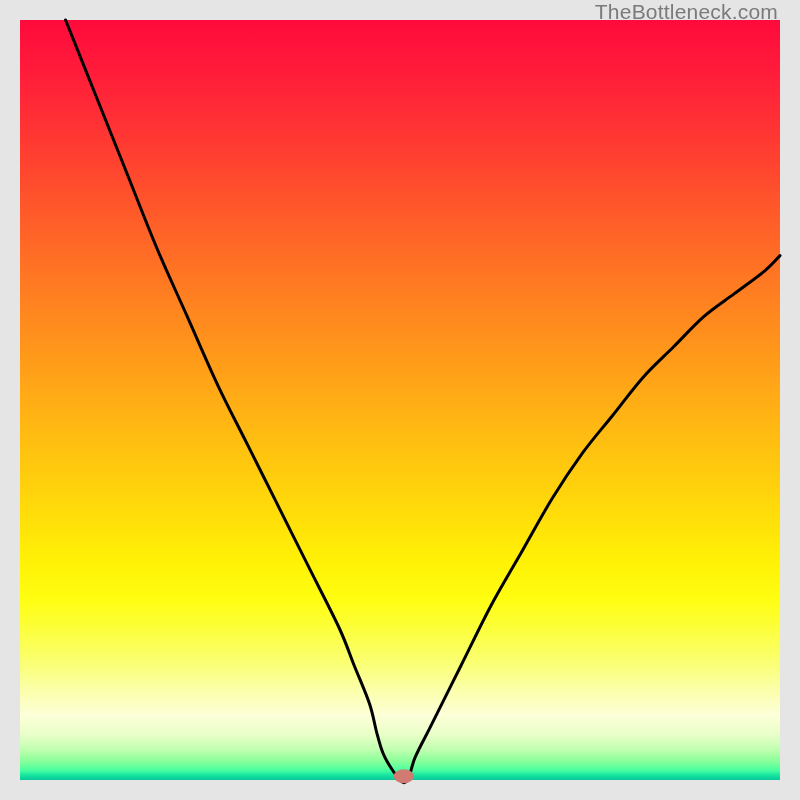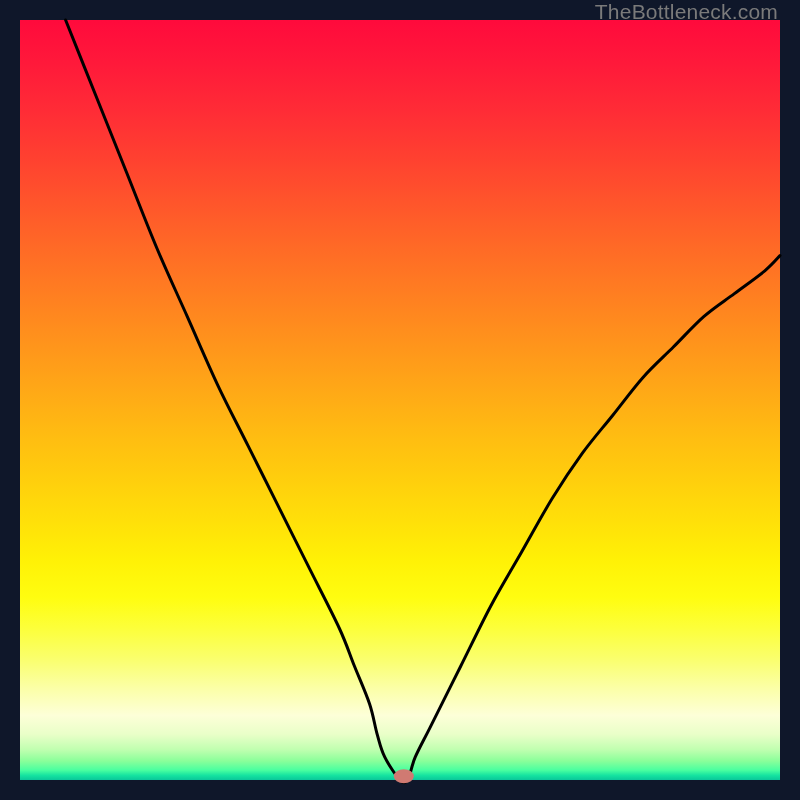--- a/index.html
+++ b/index.html
@@ -8,21 +8,21 @@
     width: 800px;
     height: 800px;
     background: #000000;
     overflow: hidden;
     font-family: Arial, Helvetica, sans-serif;
   }
   .frame {
     position: relative;
     width: 800px;
     height: 800px;
-    background: #0f172a;
+    background: #e5e5e5;
   }
   .plot {
     position: absolute;
     left: 20px;
     top: 20px;
     width: 760px;
     height: 760px;
     
     background: linear-gradient(
       to bottom,

